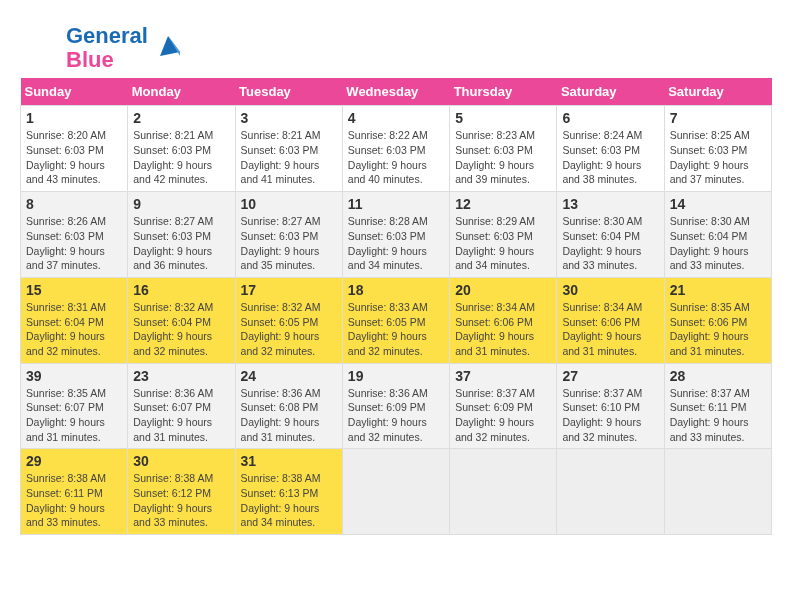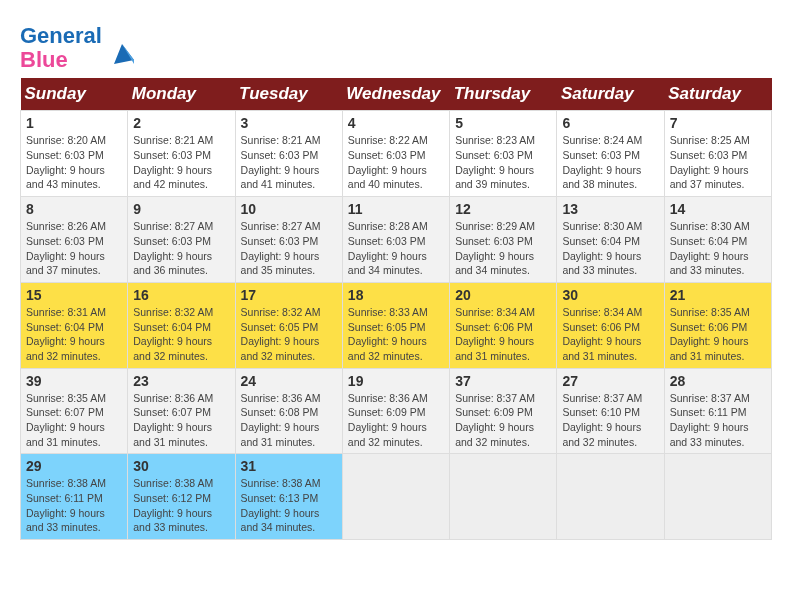--- a/index.html
+++ b/index.html
@@ -11,22 +11,23 @@
       padding: 20px;
     }
     .header-area {
       display: flex;
       justify-content: space-between;
       align-items: flex-start;
       margin-bottom: 6px;
     }
     .logo {
       display: flex;
-      align-items: flex-end;
+      align-items: center;
       margin-top: 4px;
+      margin-left: 46px;
     }
     .logo-text {
       font-size: 22px;
       font-weight: bold;
       color: #333;
       line-height: 1.1;
     }
     .logo-text span {
       color: #1a6bb5;
     }
@@ -47,27 +48,26 @@
       font-size: 15px;
       color: #555;
       font-weight: bold;
     }
     table {
       width: 100%;
       border-collapse: collapse;
       font-size: 11px;
     }
     thead th {
-      background: #7f1d1d;
+      background: #ec4899;
       color: #fff;
       padding: 6px 4px;
       text-align: left;
-      font-size: 17px;
-      font-weight: bold;
-      font-style: italic;
+      font-size: 13px;
+      font-weight: bold;
     }
     tbody tr {
       vertical-align: top;
     }
     tbody tr:nth-child(odd) {
       background: #fff;
     }
     tbody tr:nth-child(even) {
       background: #f5f5f5;
     }
@@ -91,21 +91,21 @@
       line-height: 1.4;
     }
     .empty-cell {
       background: #f9f9f9;
     }
     
     .week-row-0 td { background: #ffffff; }
     .week-row-1 td { background: #f2f2f2; }
     .week-row-2 td { background: #fde047; }
     .week-row-3 td { background: #f2f2f2; }
-    .week-row-4 td { background: #7dd3fc; }
+    .week-row-4 td { background: #fde047; }
     .week-row-4 td.empty-cell { background: #eeeeee; }
   </style>
 </head>
 <body>
 
 <div class="header-area">
   <div class="logo">
     <div>
       <div class="logo-text">
         <span>General</span><br>

